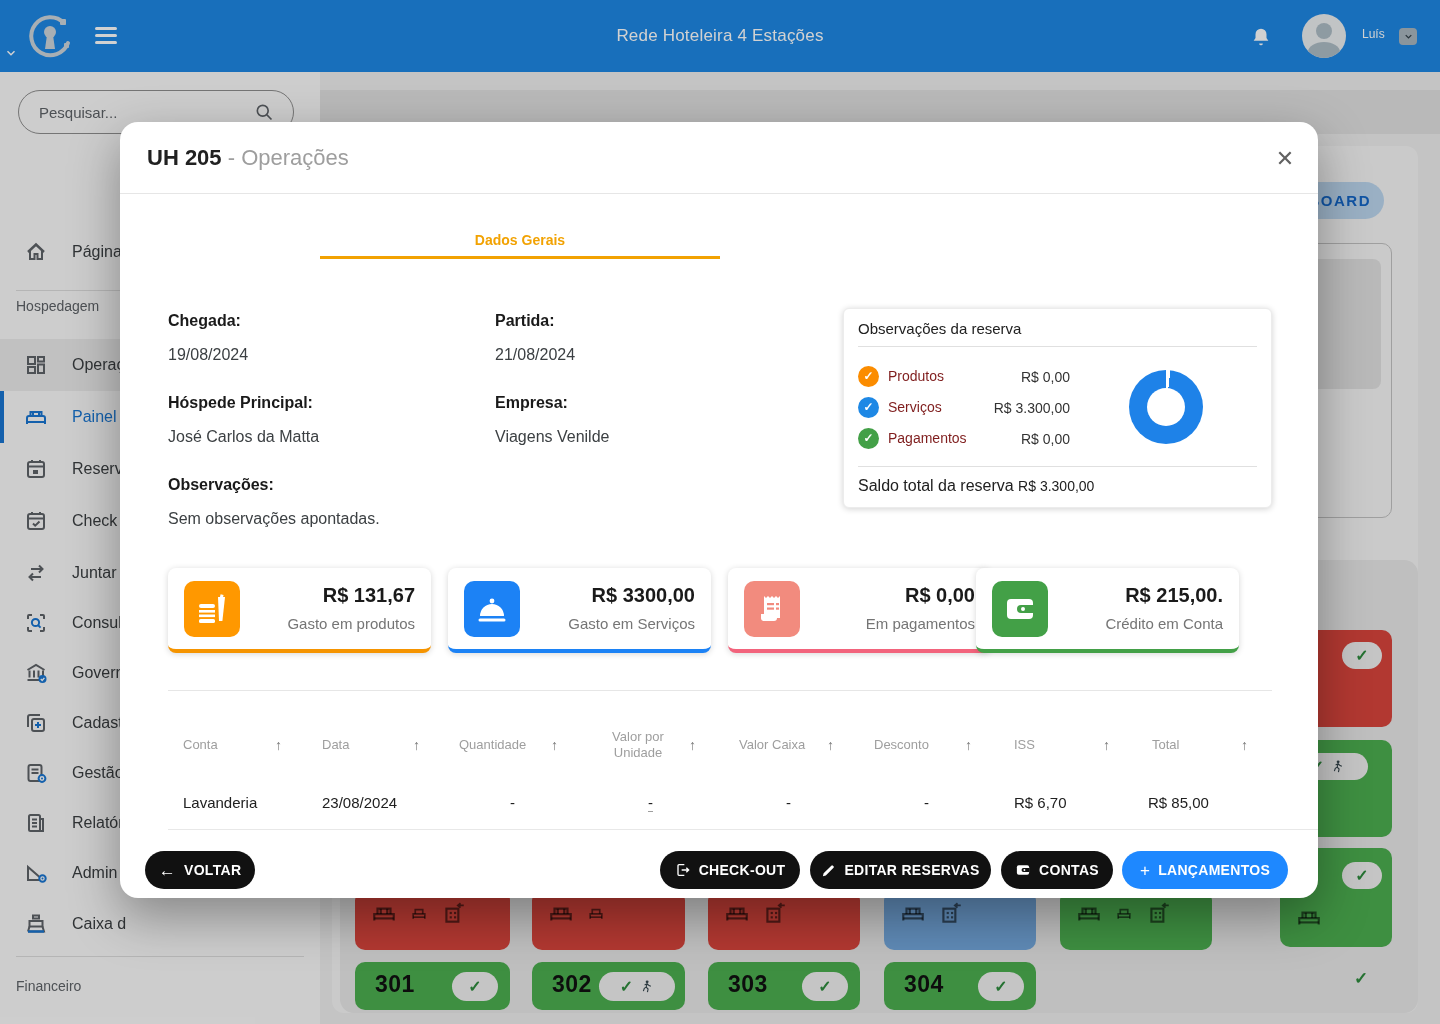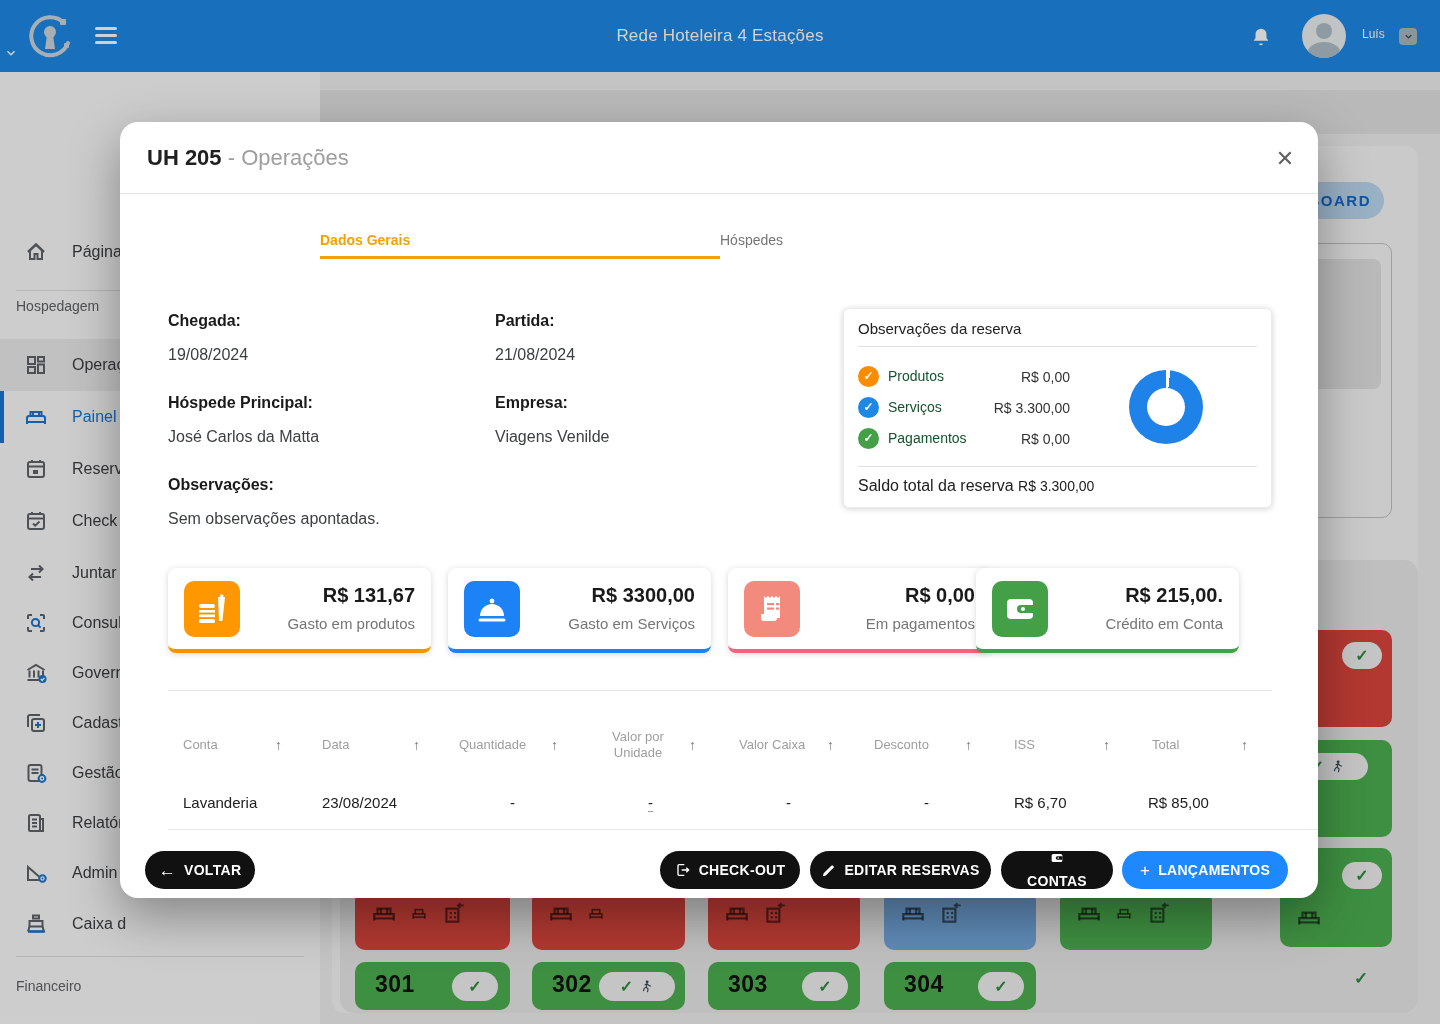--- a/index.html
+++ b/index.html
@@ -57,34 +57,34 @@
 
   
   .backdrop { position:absolute; inset:0; background:rgba(0,0,0,.18); z-index:5; }
 
   
   .modal { position:absolute; left:120px; top:122px; width:1198px; height:776px; background:#fff; border-radius:18px; z-index:10; box-shadow:0 18px 50px rgba(0,0,0,.35); }
   .m-title { position:absolute; left:27px; top:23px; font-size:22px; color:#212121; font-weight:700; }
   .m-title .suffix { color:#9E9E9E; font-weight:400; }
   .m-close { position:absolute; left:1152px; top:24px; width:26px; height:26px; color:#616161; font-size:22px; line-height:26px; text-align:center; cursor:pointer; }
   .m-hdiv { position:absolute; left:0; top:71px; width:1198px; height:1px; background:#E6E6E6; }
-  .m-tab { position:absolute; top:110px; width:400px; font-size:14px; cursor:pointer; }
+  .m-tab { position:absolute; top:110px; width:400px; text-align:center; font-size:14px; cursor:pointer; }
   .m-tab.on { left:200px; color:#F2A202; font-weight:600; }
   .m-tab.off { left:600px; color:#757575; }
   .m-tab-line { position:absolute; left:200px; top:134px; width:400px; height:3px; background:#F2A202; }
 
   .f-label { position:absolute; font-size:16px; font-weight:700; color:#1A1A1A; }
   .f-value { position:absolute; font-size:16px; color:#3C4043; }
 
   .sum-card { position:absolute; left:723px; top:186px; width:429px; height:200px; background:#fff; border:1px solid #ECECEC; border-radius:6px; box-shadow:0 1px 6px rgba(0,0,0,.18); }
   .sum-title { position:absolute; left:14px; top:11px; font-size:15px; color:#212121; }
   .sum-div1 { position:absolute; left:14px; right:14px; top:37px; height:1px; background:#E0E0E0; }
   .sum-row { position:absolute; left:14px; width:216px; height:22px; display:flex; align-items:center; }
   .badge { width:21px; height:21px; border-radius:50%; color:#fff; font-size:12px; font-weight:700; display:flex; align-items:center; justify-content:center; flex:0 0 21px; }
-  .sum-lbl { margin-left:9px; font-size:14px; color:#14532d; }
+  .sum-lbl { margin-left:9px; font-size:14px; color:#7f1d1d; }
   .sum-val { position:absolute; font-size:14px; color:#333; width:96px; text-align:right; }
   .donut { position:absolute; left:285px; top:61px; width:74px; height:74px; border-radius:50%; background:conic-gradient(#FFFFFF 0deg 7deg, #1E82E8 7deg 360deg); }
   .donut::after { content:""; position:absolute; left:18px; top:18px; width:38px; height:38px; border-radius:50%; background:#fff; }
   .sum-div2 { position:absolute; left:14px; right:14px; top:157px; height:1px; background:#E0E0E0; }
   .sum-total { position:absolute; left:14px; top:168px; font-size:16px; color:#212121; }
   .sum-total b { font-weight:400; font-size:14px; }
 
   .stat { position:absolute; top:446px; width:263px; height:85px; background:#fff; border-radius:8px; box-shadow:0 1px 6px rgba(0,0,0,.16); border-bottom:4px solid; }
   .stat .sq { position:absolute; left:16px; top:13px; width:56px; height:56px; border-radius:10px; display:flex; align-items:center; justify-content:center; }
   .stat .val { position:absolute; right:16px; top:16px; font-size:20px; font-weight:700; color:#1A1A1A; text-align:right; }
@@ -137,20 +137,27 @@
     </div>
   <div class="user-name">Luís</div>
   <div class="user-caret">
     <svg width="11" height="11" viewBox="0 0 24 24">
         <polyline points="6,9 12,15 18,9" fill="none" stroke="#33424B" stroke-width="3"></polyline>
       </svg>
   </div>
 </div>
 
 <div class="sidebar">
+  <div class="search-box">
+    <input placeholder="Pesquisar..." style="">
+    <svg width="20" height="20" viewBox="0 0 24 24">
+        <circle cx="10.5" cy="10.5" r="6.5" fill="none" stroke="#5F6368" stroke-width="2"></circle>
+        <line x1="15.5" y1="15.5" x2="21" y2="21" stroke="#5F6368" stroke-width="2"></line>
+      </svg>
+  </div>
 
   <div class="side-item" style="top:154px">
     <svg class="ic" viewBox="0 0 24 24">
         <path d="M4 12 L12 4.5 L20 12" fill="none" stroke="#5F6368" stroke-width="2.4"></path>
         <path d="M6 11 v8 h4.5 v-5 h3 v5 H18 v-8" fill="none" stroke="#5F6368" stroke-width="2"></path>
       </svg>
     <span class="lbl">Página</span>
   </div>
   <div class="side-div" style="top:218px"></div>
   <div class="side-section" style="top:226px">Hospedagem</div>
@@ -508,21 +515,20 @@
 </div>
 
 <div class="backdrop"></div>
 
 <div class="modal">
   <div class="m-title"><span>UH 205</span><span class="suffix"> - Operações</span></div>
   <div class="m-close">✕</div>
   <div class="m-hdiv"></div>
 
   <div class="m-tab on">Dados Gerais</div>
-  <div class="m-tab off">Hóspedes</div>
   <div class="m-tab-line"></div>
 
   <div class="f-label" style="left:48px; top:190px">Chegada:</div>
   <div class="f-value" style="left:48px; top:224px">19/08/2024</div>
   <div class="f-label" style="left:375px; top:190px">Partida:</div>
   <div class="f-value" style="left:375px; top:224px">21/08/2024</div>
   <div class="f-label" style="left:48px; top:272px">Hóspede Principal:</div>
   <div class="f-value" style="left:48px; top:306px">José Carlos da Matta</div>
   <div class="f-label" style="left:375px; top:272px">Empresa:</div>
   <div class="f-value" style="left:375px; top:306px">Viagens Venilde</div>
@@ -650,21 +656,21 @@
         <path d="M10 12 h10 M17 8.5 L20.5 12 17 15.5" fill="none" stroke="#fff" stroke-width="2"></path>
       </svg>
     <span>CHECK-OUT</span>
   </button>
   <button class="btn" style="left:690px; width:181px;">
     <svg width="15" height="15" viewBox="0 0 24 24">
         <path d="M3 21 l1.2-4.5 L16.5 4.2 a1.8 1.8 0 0 1 2.6 0 l 0.9 0.9 a1.8 1.8 0 0 1 0 2.6 L7.7 20 Z" fill="#fff"></path>
       </svg>
     <span>EDITAR RESERVAS</span>
   </button>
-  <button class="btn" style="left:881px; width:112px;flex-direction:column;">
+  <button class="btn" style="left:881px; width:112px;">
     <svg width="16" height="16" viewBox="0 0 34 34">
         <rect x="4" y="7" width="26" height="20" rx="4" fill="#fff"></rect>
         <path d="M18 13 h12 v8 H18 a4 4 0 0 1 0 -8 z" fill="#111"></path>
         <circle cx="20" cy="17" r="2" fill="#fff"></circle>
       </svg>
     <span>CONTAS</span>
   </button>
   <button class="btn blue" style="left:1002px; width:166px;">
     <span class="gly">+</span>
     <span>LANÇAMENTOS</span>

